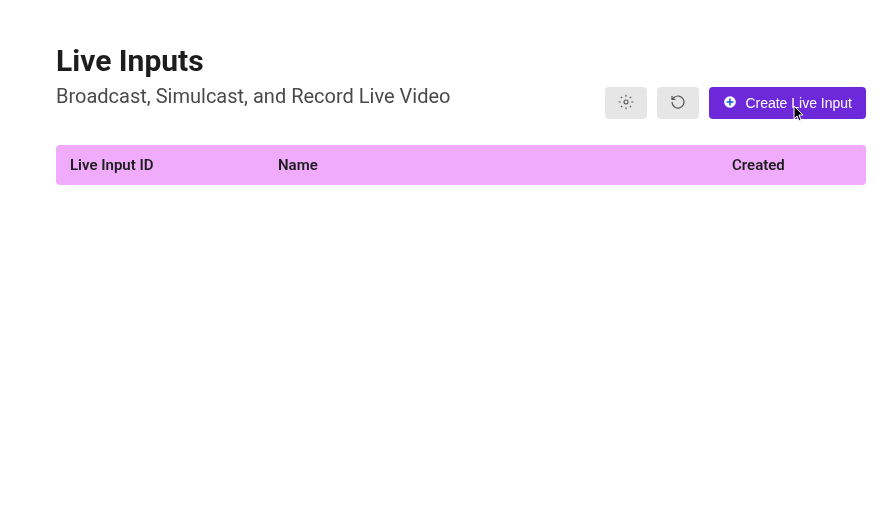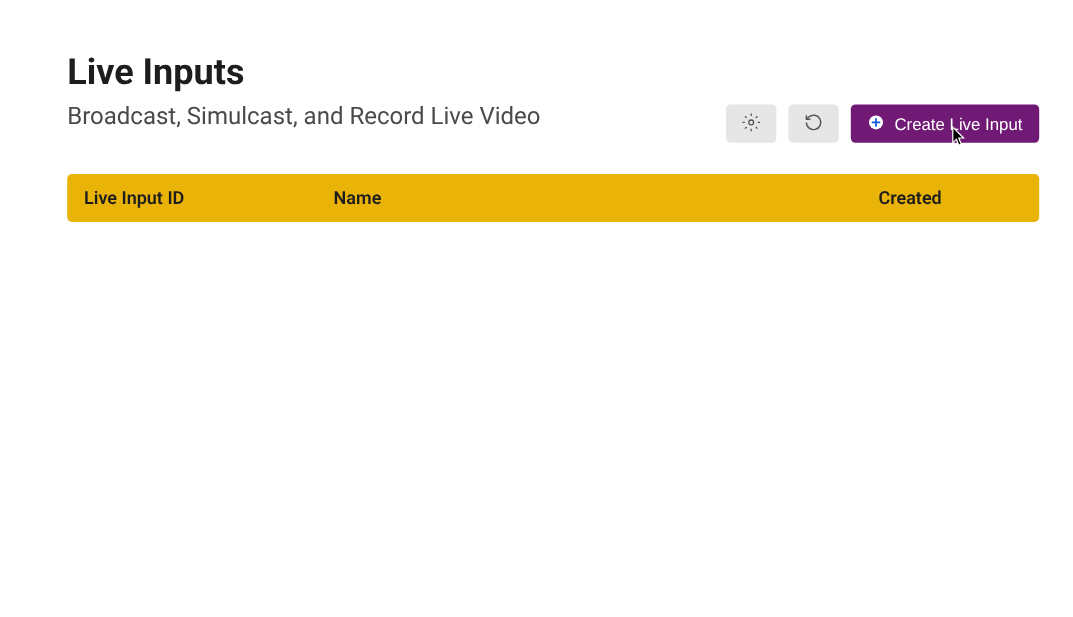--- a/index.html
+++ b/index.html
@@ -54,38 +54,38 @@
       cursor: pointer;
       color: #555;
     }
     .icon-btn svg {
       width: 16px;
       height: 16px;
     }
     .create-btn {
       height: 32px;
       padding: 0 14px;
-      background: #701a75;
+      background: #6d28d9;
       border: none;
       border-radius: 4px;
       color: #ffffff;
       font-size: 14px;
       font-weight: 400;
       display: flex;
       align-items: center;
       gap: 8px;
       cursor: pointer;
     }
     .create-btn svg {
       width: 14px;
       height: 14px;
     }
     .table-header {
       margin-top: 26px;
-      background: #eab308;
+      background: #f0abfc;
       height: 40px;
       display: flex;
       align-items: center;
       padding: 0 14px;
       border-radius: 4px;
     }
     .col {
       font-size: 15px;
       font-weight: 600;
       color: #1d1d1d;

